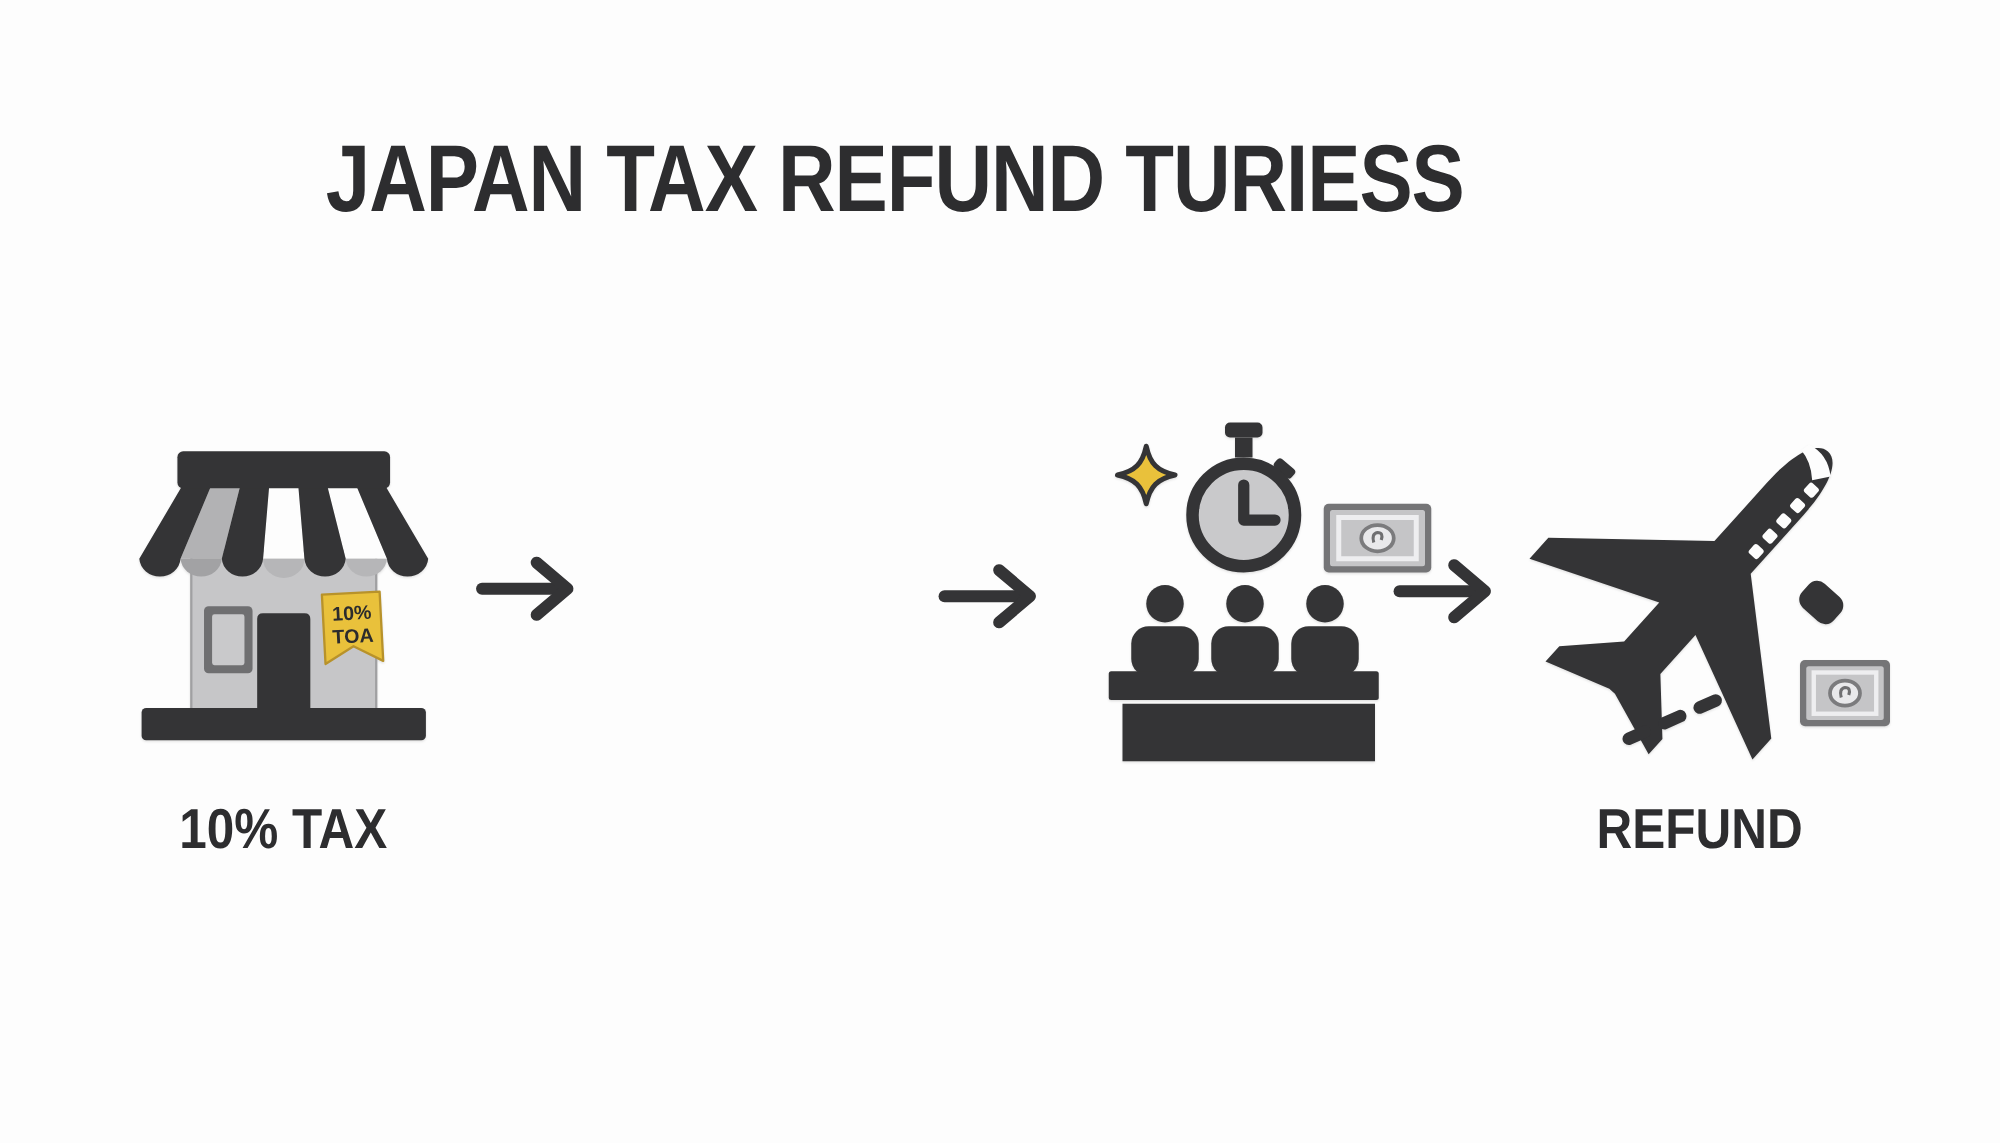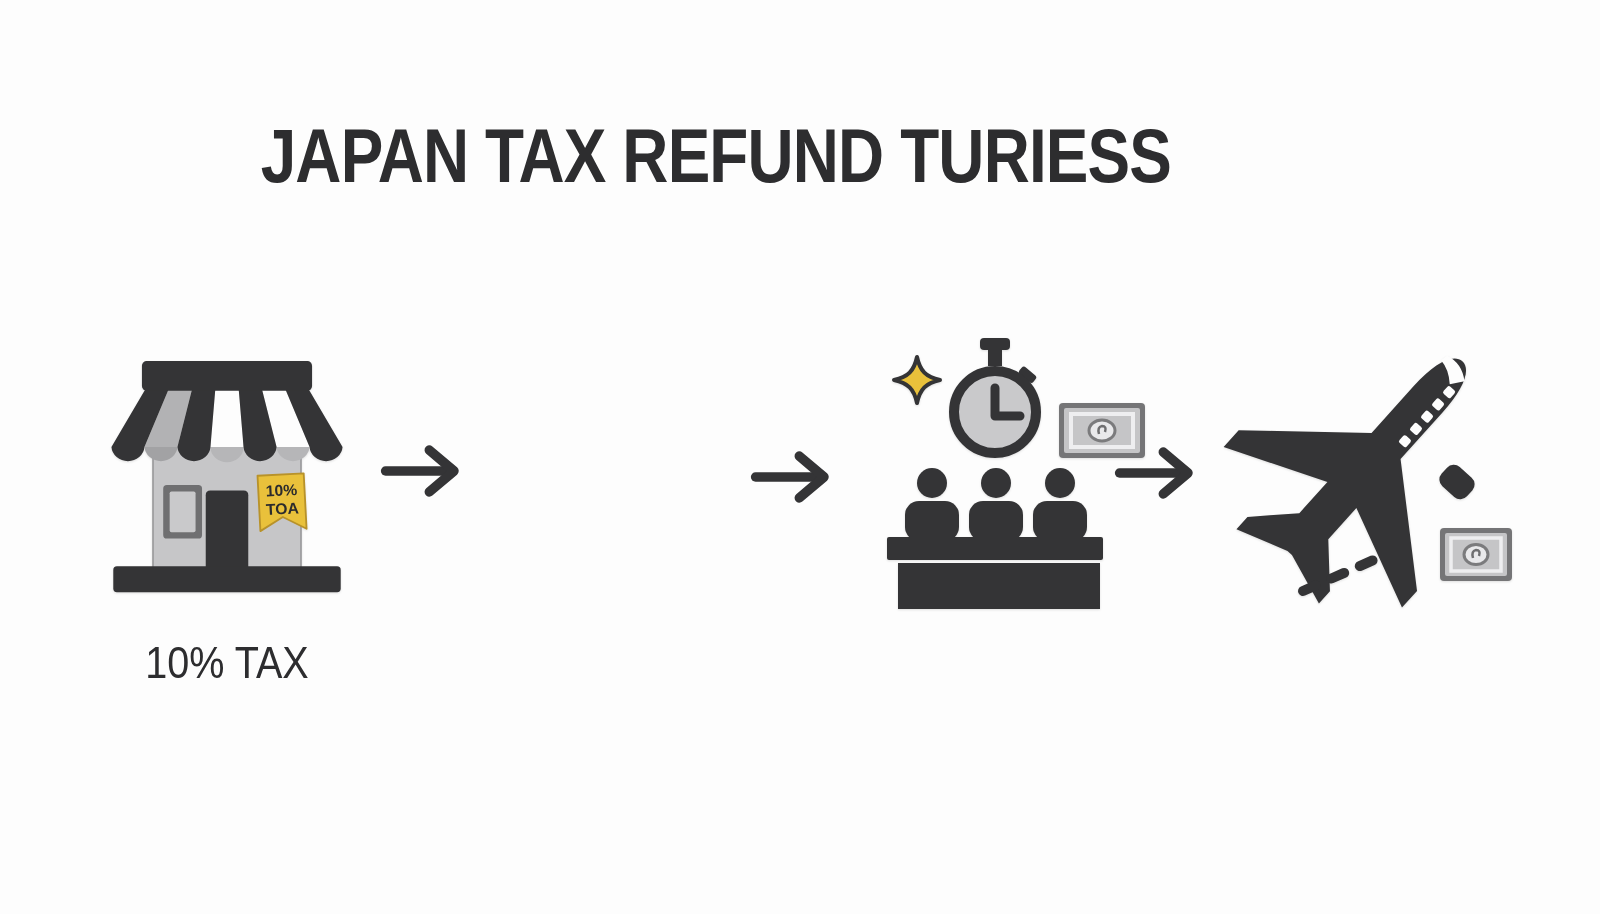--- a/index.html
+++ b/index.html
@@ -1,26 +1,26 @@
 <!DOCTYPE html>
 <html><head>
 <meta charset="utf-8">
 <style>
   html,body{margin:0;padding:0;background:#ffffff;}
   body{width:1600px;height:914px;overflow:hidden;position:relative;
        font-family:"Liberation Sans","DejaVu Sans",sans-serif;}
   .canvas{position:absolute;inset:0;background:#fdfdfd;}
 
-  .title{position:absolute;top:112px;left:0;width:1432px;text-align:center;
+  .title{position:absolute;top:100px;left:0;width:1432px;text-align:center;
          font-size:76px;font-weight:700;color:#2d2d2f;letter-spacing:-1px;white-space:nowrap;}
   .title span{display:inline-block;transform:scaleX(0.84);transform-origin:center;}
 
   .step{position:absolute;top:330px;width:340px;text-align:center;}
   .step .icon-wrap{height:285px;display:flex;align-items:center;justify-content:center;}
-  .step .step-label{margin-top:22px;font-size:45px;font-weight:400;color:#2d2d2f;white-space:nowrap;}
+  .step .step-label{margin-top:22px;font-size:45px;font-weight:700;color:#2d2d2f;white-space:nowrap;}
   .step .step-label span{display:inline-block;transform:scaleX(0.88);transform-origin:center;}
 
   .step-tax{left:57px;}
   .step-register{left:440px;}
   .step-airport{left:830px;}
   .step-refund{left:1190px;}
 
   .arrow{position:absolute;width:95px;height:62px;}
   .arrow-1{left:378px;top:440px;}
   .arrow-2{left:748px;top:446px;}
@@ -154,15 +154,16 @@
 
         <g transform="translate(235,200)">
           <rect x="0" y="0" width="72" height="53" rx="4" fill="#757577"></rect>
           <rect x="5" y="5" width="62" height="43" rx="2" fill="#c5c5c7"></rect>
           <rect x="11" y="10" width="50" height="33" fill="none" stroke="#eeeef0" stroke-width="3.5"></rect>
           <ellipse cx="36" cy="26.5" rx="12" ry="10" fill="#e9e9eb" stroke="#7b7b7d" stroke-width="3"></ellipse>
           <path d="M33,30 Q31,23 36,22 Q41,22 39,28" stroke="#6f6f71" stroke-width="2.5" fill="none"></path>
         </g>
       </svg>
     </div>
+    <div class="step-label"><span>REFUND</span></div>
   </div>
 
 </div>
 
 </body></html>

